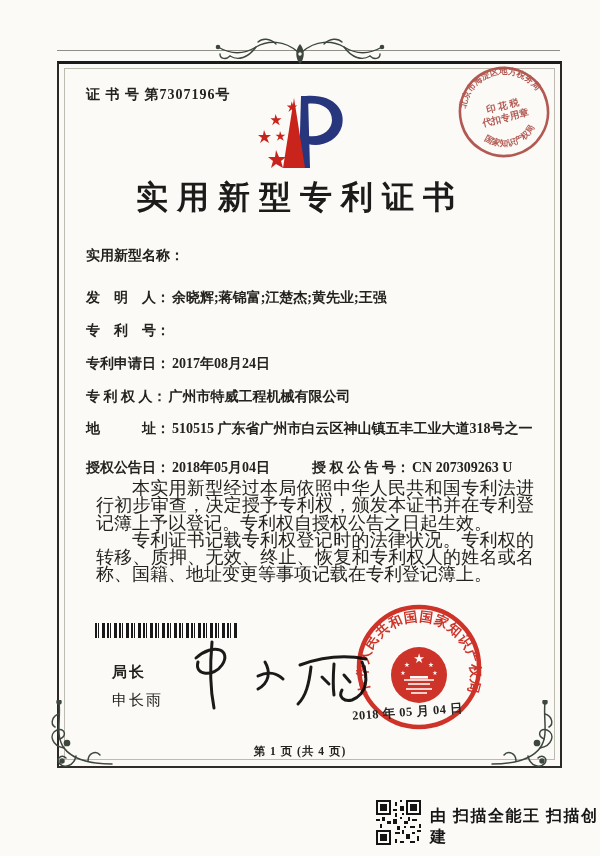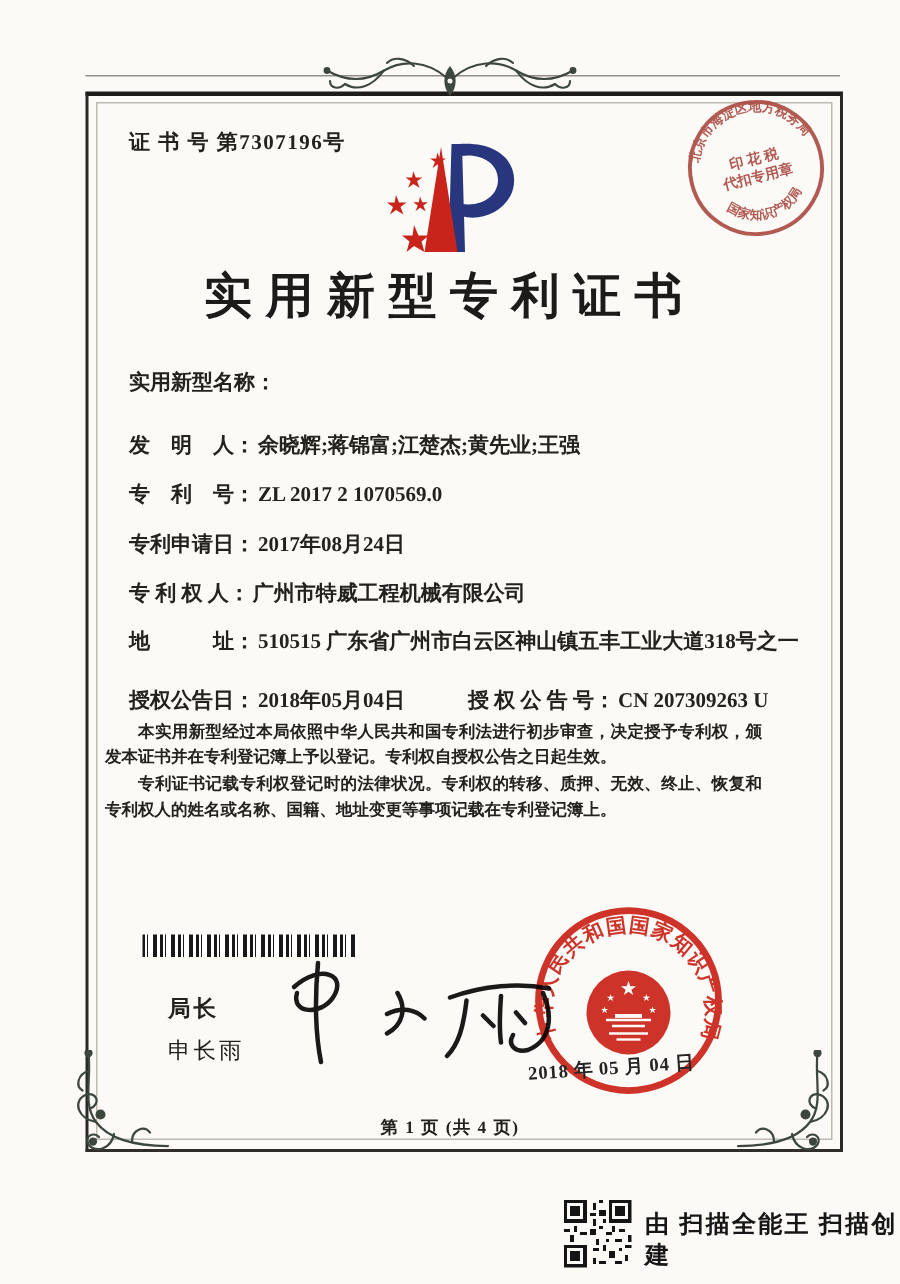--- a/index.html
+++ b/index.html
@@ -21,21 +21,21 @@
   .title{left:0;top:176px;width:600px;text-align:center;font-size:32px;font-weight:700;letter-spacing:9px;color:#1c1b19;}
   
   .row{left:86px;display:flex;font-size:14px;font-weight:600;line-height:20px;}
   .row .lab{white-space:pre;}
   .row .val{margin-left:2px;}
   .r0{top:246px;} .r1{top:288px;} .r2{top:321px;} .r3{top:354px;}
   .r4{top:387px;} .r5{top:419px;} .r6{top:458px;width:460px;}
   .r5 .val{width:372px;}
   .grant-no{margin-left:42px;display:flex;}
   
-  .paras{left:70px;top:480px;width:438px;font-size:11px;line-height:17.3px;font-weight:700;text-align:justify;}
+  .paras{left:96px;top:480px;width:438px;font-size:18px;line-height:17.3px;font-weight:400;text-align:justify;}
   .paras p{margin:0;text-indent:2em;}
   
   .barcode{left:95px;top:623px;width:142px;height:15px;
     background:repeating-linear-gradient(90deg,
       #191919 0,#191919 2px,#fff 2px,#fff 3px,
       #191919 3px,#191919 4px,#fff 4px,#fff 7px,
       #191919 7px,#191919 10px,#fff 10px,#fff 12px);}
   .director-title{left:112px;top:663px;font-size:15px;font-weight:700;letter-spacing:2px;}
   .director-name{left:112px;top:691px;font-size:15px;font-weight:400;letter-spacing:2px;}
   .seal-date{left:352px;top:703px;width:140px;font-size:12.5px;font-weight:700;
@@ -128,21 +128,20 @@
 
 <div class="abs row r0">
   <span class="lab">实用新型名称：</span>
 </div>
 <div class="abs row r1">
   <span class="lab">发　明　人：</span>
   <span class="val">余晓辉;蒋锦富;江楚杰;黄先业;王强</span>
 </div>
 <div class="abs row r2">
   <span class="lab">专　利　号：</span>
-  <span class="val">ZL 2017 2 1070569.0</span>
 </div>
 <div class="abs row r3">
   <span class="lab">专利申请日：</span>
   <span class="val">2017年08月24日</span>
 </div>
 <div class="abs row r4">
   <span class="lab">专 利 权 人：</span>
   <span class="val">广州市特威工程机械有限公司</span>
 </div>
 <div class="abs row r5">

